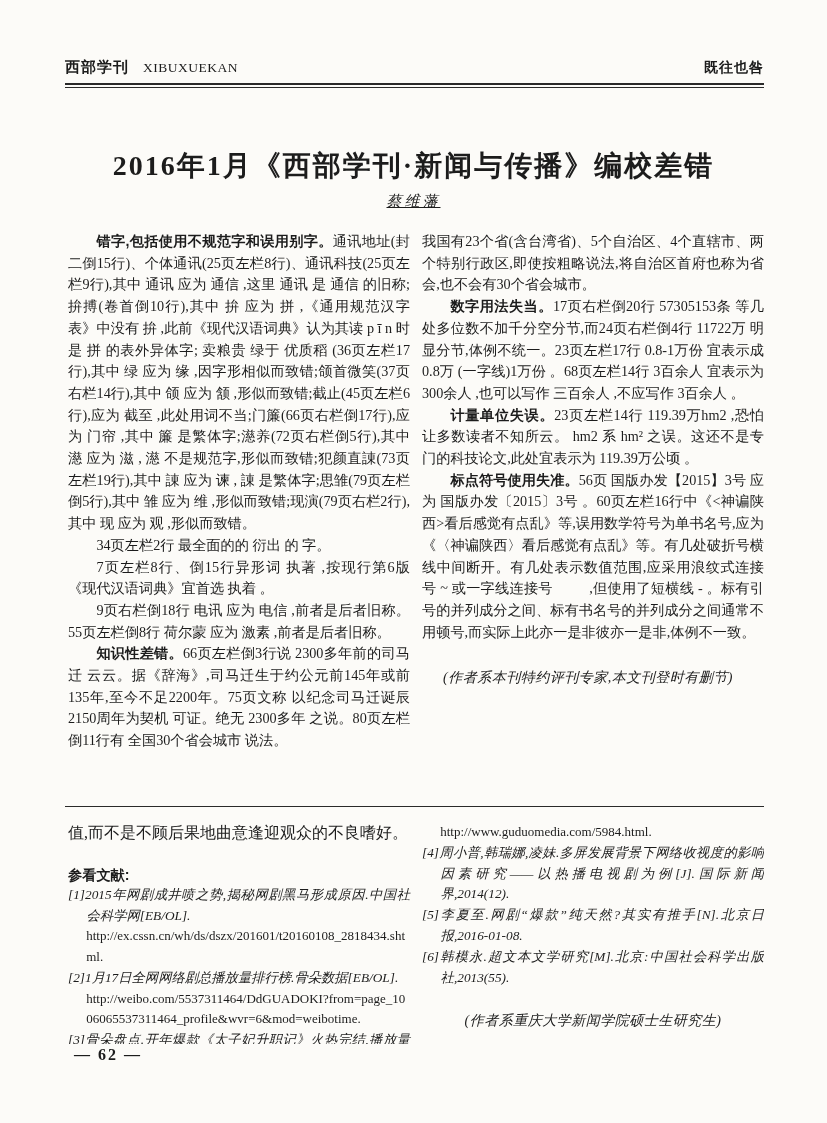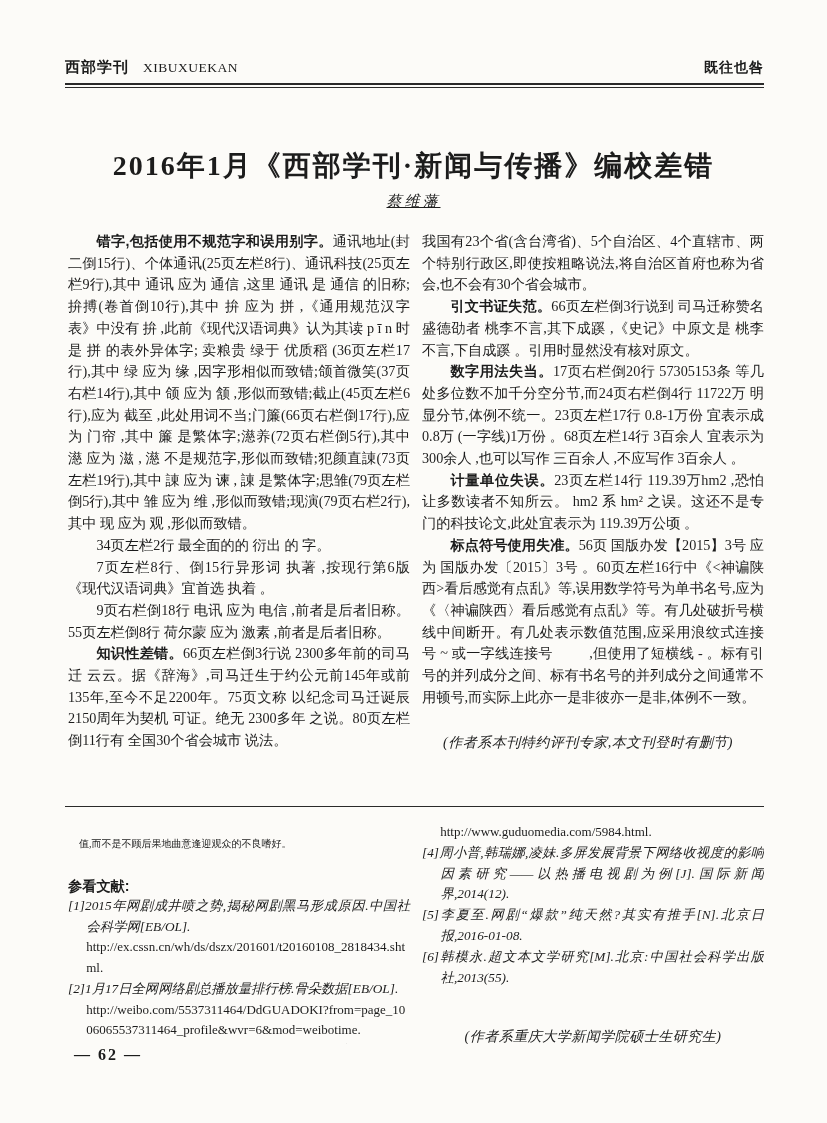--- a/index.html
+++ b/index.html
@@ -45,32 +45,32 @@
   .para.noindent{text-indent:0;}
   .lead{font-family:"Liberation Sans","DejaVu Sans",sans-serif;font-weight:700;}
   .note{
     margin-top:26px;padding-left:1.5em;
     font-size:14px;font-style:italic;letter-spacing:.5px;
   }
   
   .sep{position:absolute;top:806px;left:65px;right:63px;border-top:1.2px solid #2a2a2a;}
   
   .cols.bottom{top:822px;height:222px;overflow:hidden;}
-  .tail{margin:11px;font-size:10px;line-height:21.7px;text-align:justify;}
+  .tail{margin:0;font-size:16px;line-height:21.7px;text-align:justify;}
   .ref-heading{
     margin:22px 0 0 0;
     font-family:"Liberation Sans","DejaVu Sans",sans-serif;font-weight:700;font-size:14.2px;
   }
   .ref{
     margin:0;font-size:13.3px;line-height:20.8px;font-style:italic;
     text-align:justify;padding-left:1.4em;text-indent:-1.4em;
   }
   .ref.cont{padding-left:1.4em;text-indent:0;}
   .ref.url{word-break:break-all;font-style:normal;font-size:13px;}
-  .note.bottom{margin-top:40px;text-align:center;padding-left:0;}
+  .note.bottom{margin-top:24px;text-align:center;padding-left:0;}
   
   .pageno{
     position:absolute;top:1046px;left:74px;
     font-weight:700;font-size:16px;letter-spacing:2px;
   }
 </style>
 </head>
 <body>
 
 <div class="page">
@@ -104,23 +104,20 @@
       </p>
       <p class="para">
         <span class="lead">知识性差错。</span><span>66页左栏倒3行说 2300多年前的司马迁 云云。据《辞海》,司马迁生于约公元前145年或前135年,至今不足2200年。75页文称 以纪念司马迁诞辰2150周年为契机 可证。绝无 2300多年 之说。80页左栏倒11行有 全国30个省会城市 说法。</span>
       </p>
     </div>
     <div class="col">
       <p class="para noindent">
         <span>我国有23个省(含台湾省)、5个自治区、4个直辖市、两个特别行政区,即使按粗略说法,将自治区首府也称为省会,也不会有30个省会城市。</span>
       </p>
       <p class="para">
-        <span class="lead">引文书证失范。</span><span>66页左栏倒3行说到 司马迁称赞名盛德劭者 桃李不言,其下成蹊 ,《史记》中原文是 桃李不言,下自成蹊 。引用时显然没有核对原文。</span>
-      </p>
-      <p class="para">
         <span class="lead">数字用法失当。</span><span>17页右栏倒20行 57305153条 等几处多位数不加千分空分节,而24页右栏倒4行 11722万 明显分节,体例不统一。23页左栏17行 0.8-1万份 宜表示成 0.8万 (一字线)1万份 。68页左栏14行 3百余人 宜表示为 300余人 ,也可以写作 三百余人 ,不应写作 3百余人 。</span>
       </p>
       <p class="para">
         <span class="lead">计量单位失误。</span><span>23页左栏14行 119.39万hm2 ,恐怕让多数读者不知所云。 hm2 系 hm² 之误。这还不是专门的科技论文,此处宜表示为 119.39万公顷 。</span>
       </p>
       <p class="para">
         <span class="lead">标点符号使用失准。</span><span>56页 国版办发【2015】3号 应为 国版办发〔2015〕3号 。60页左栏16行中《&lt;神谝陕西&gt;看后感觉有点乱》等,误用数学符号为单书名号,应为《〈神谝陕西〉看后感觉有点乱》等。有几处破折号横线中间断开。有几处表示数值范围,应采用浪纹式连接号 ~ 或一字线连接号 　　 ,但使用了短横线 - 。标有引号的并列成分之间、标有书名号的并列成分之间通常不用顿号,而实际上此亦一是非彼亦一是非,体例不一致。</span>
       </p>
       <div class="note">(作者系本刊特约评刊专家,本文刊登时有删节)</div>
     </div>

